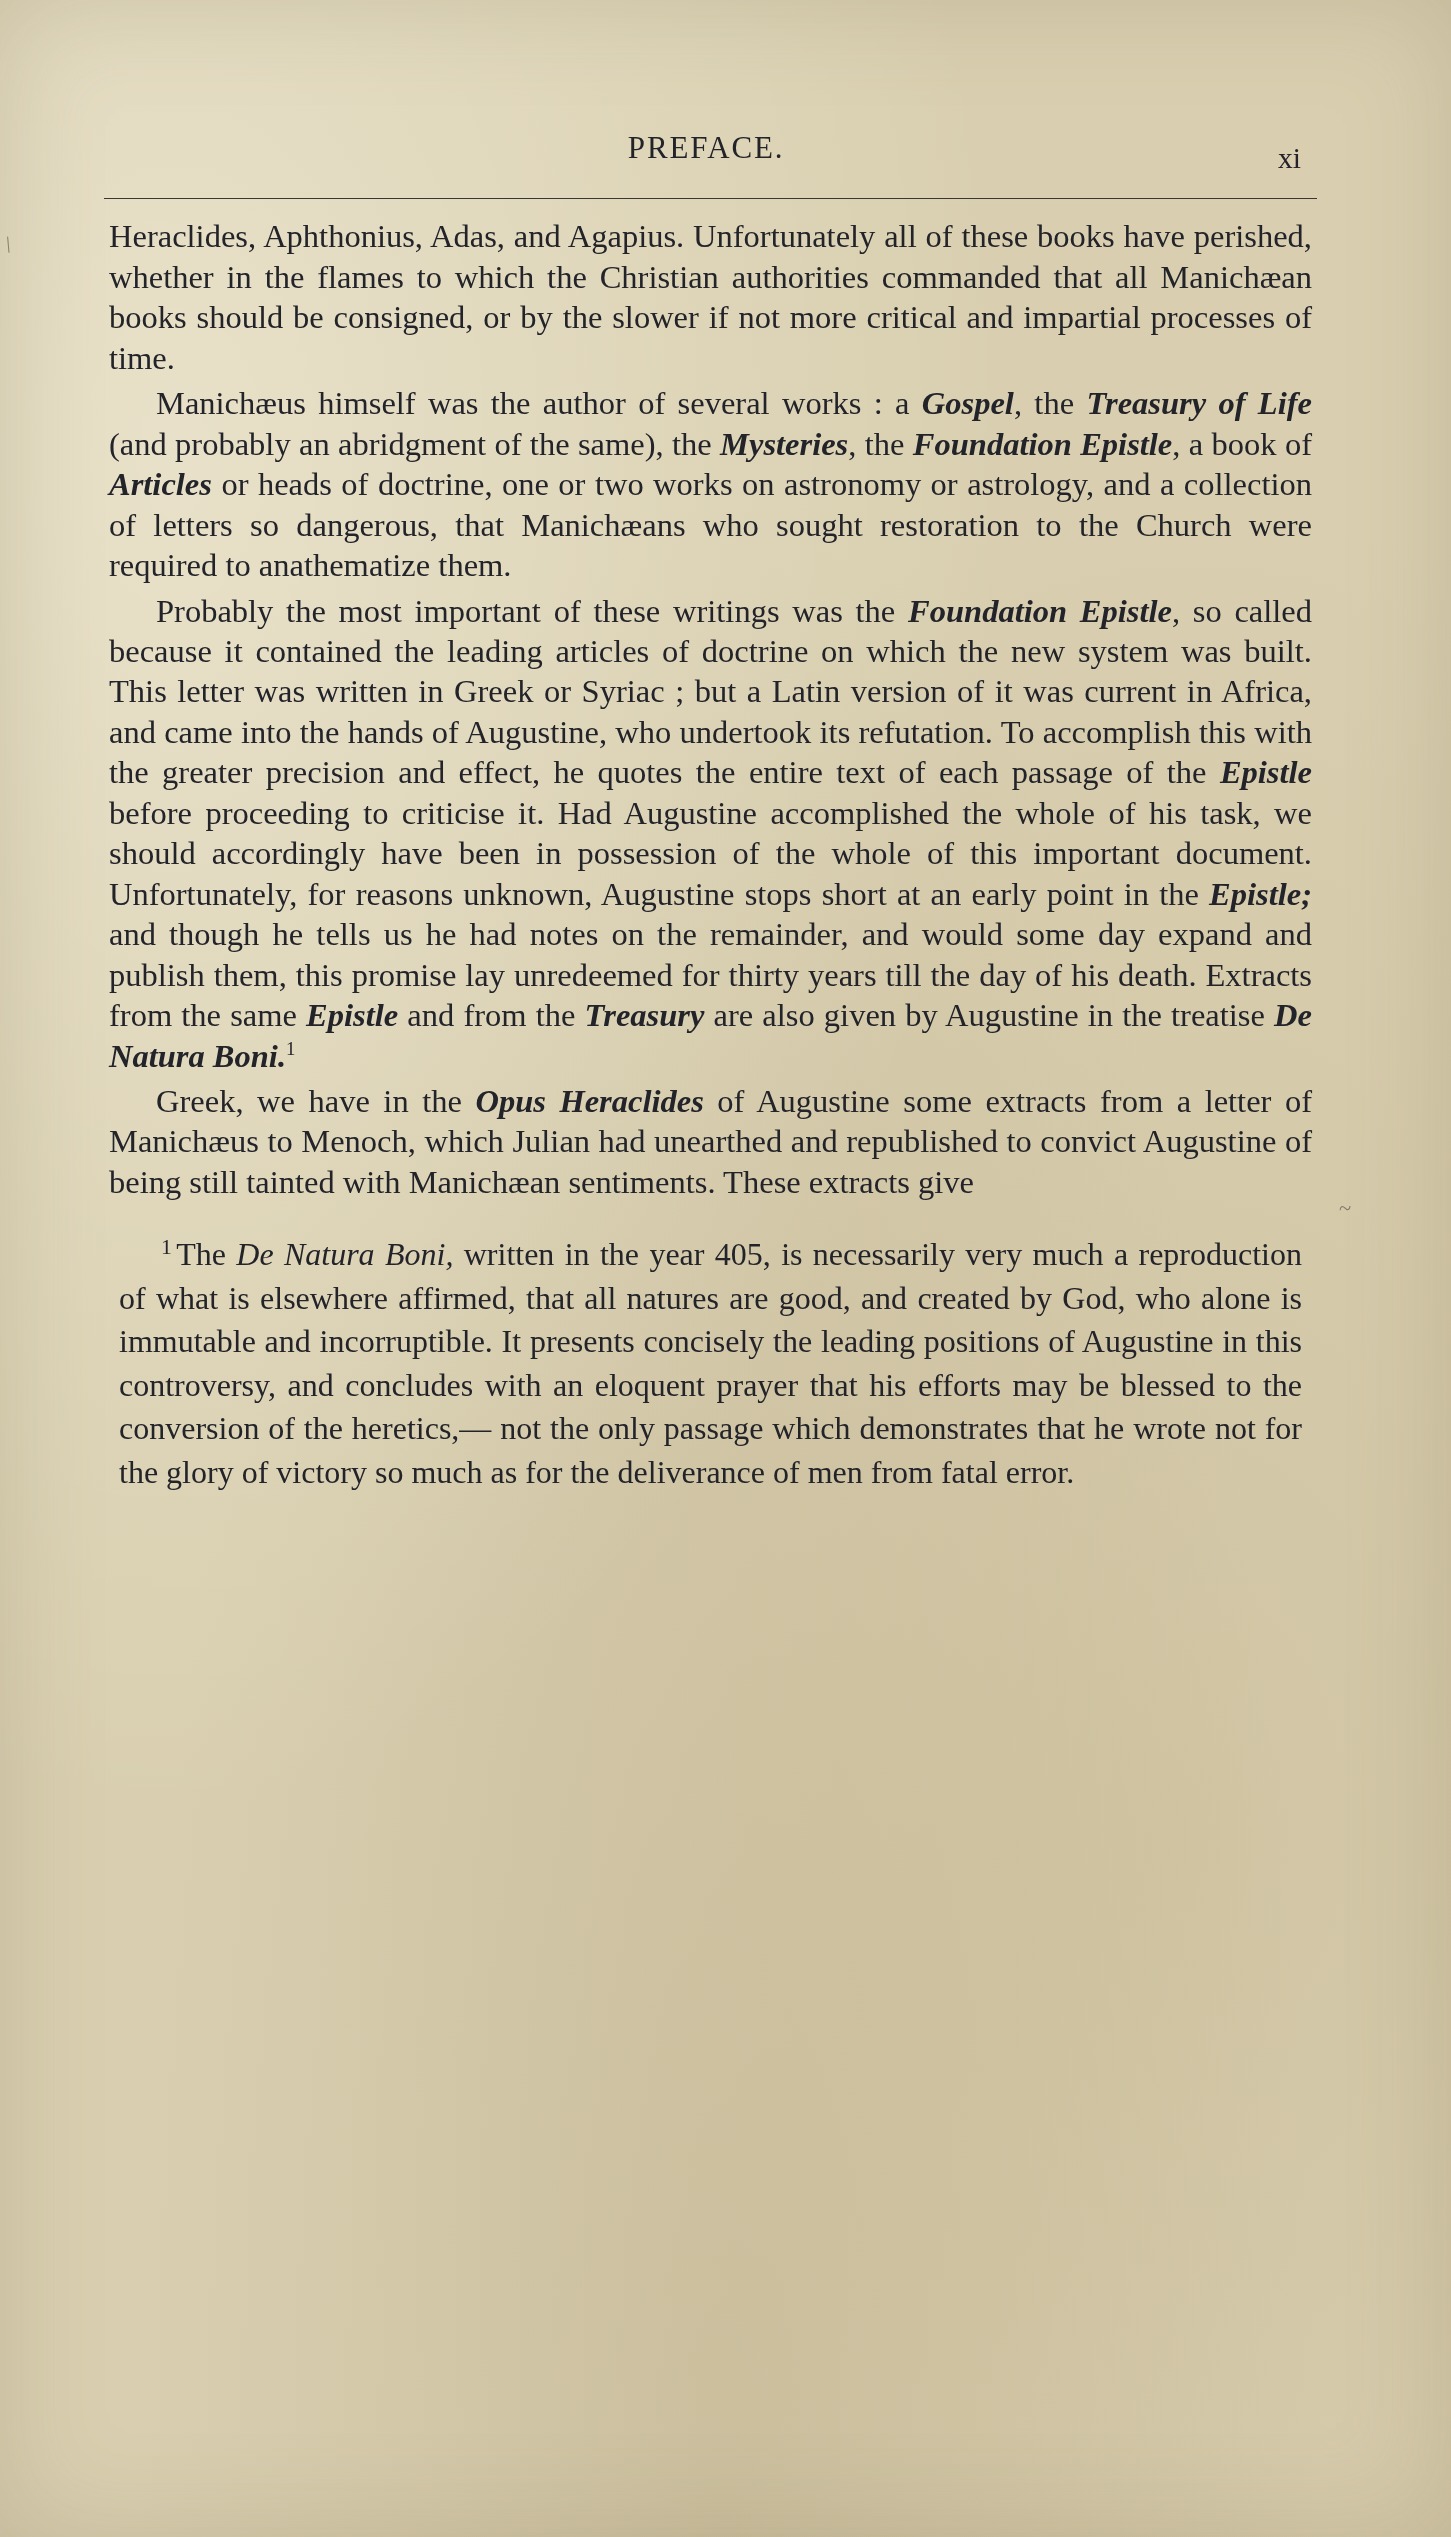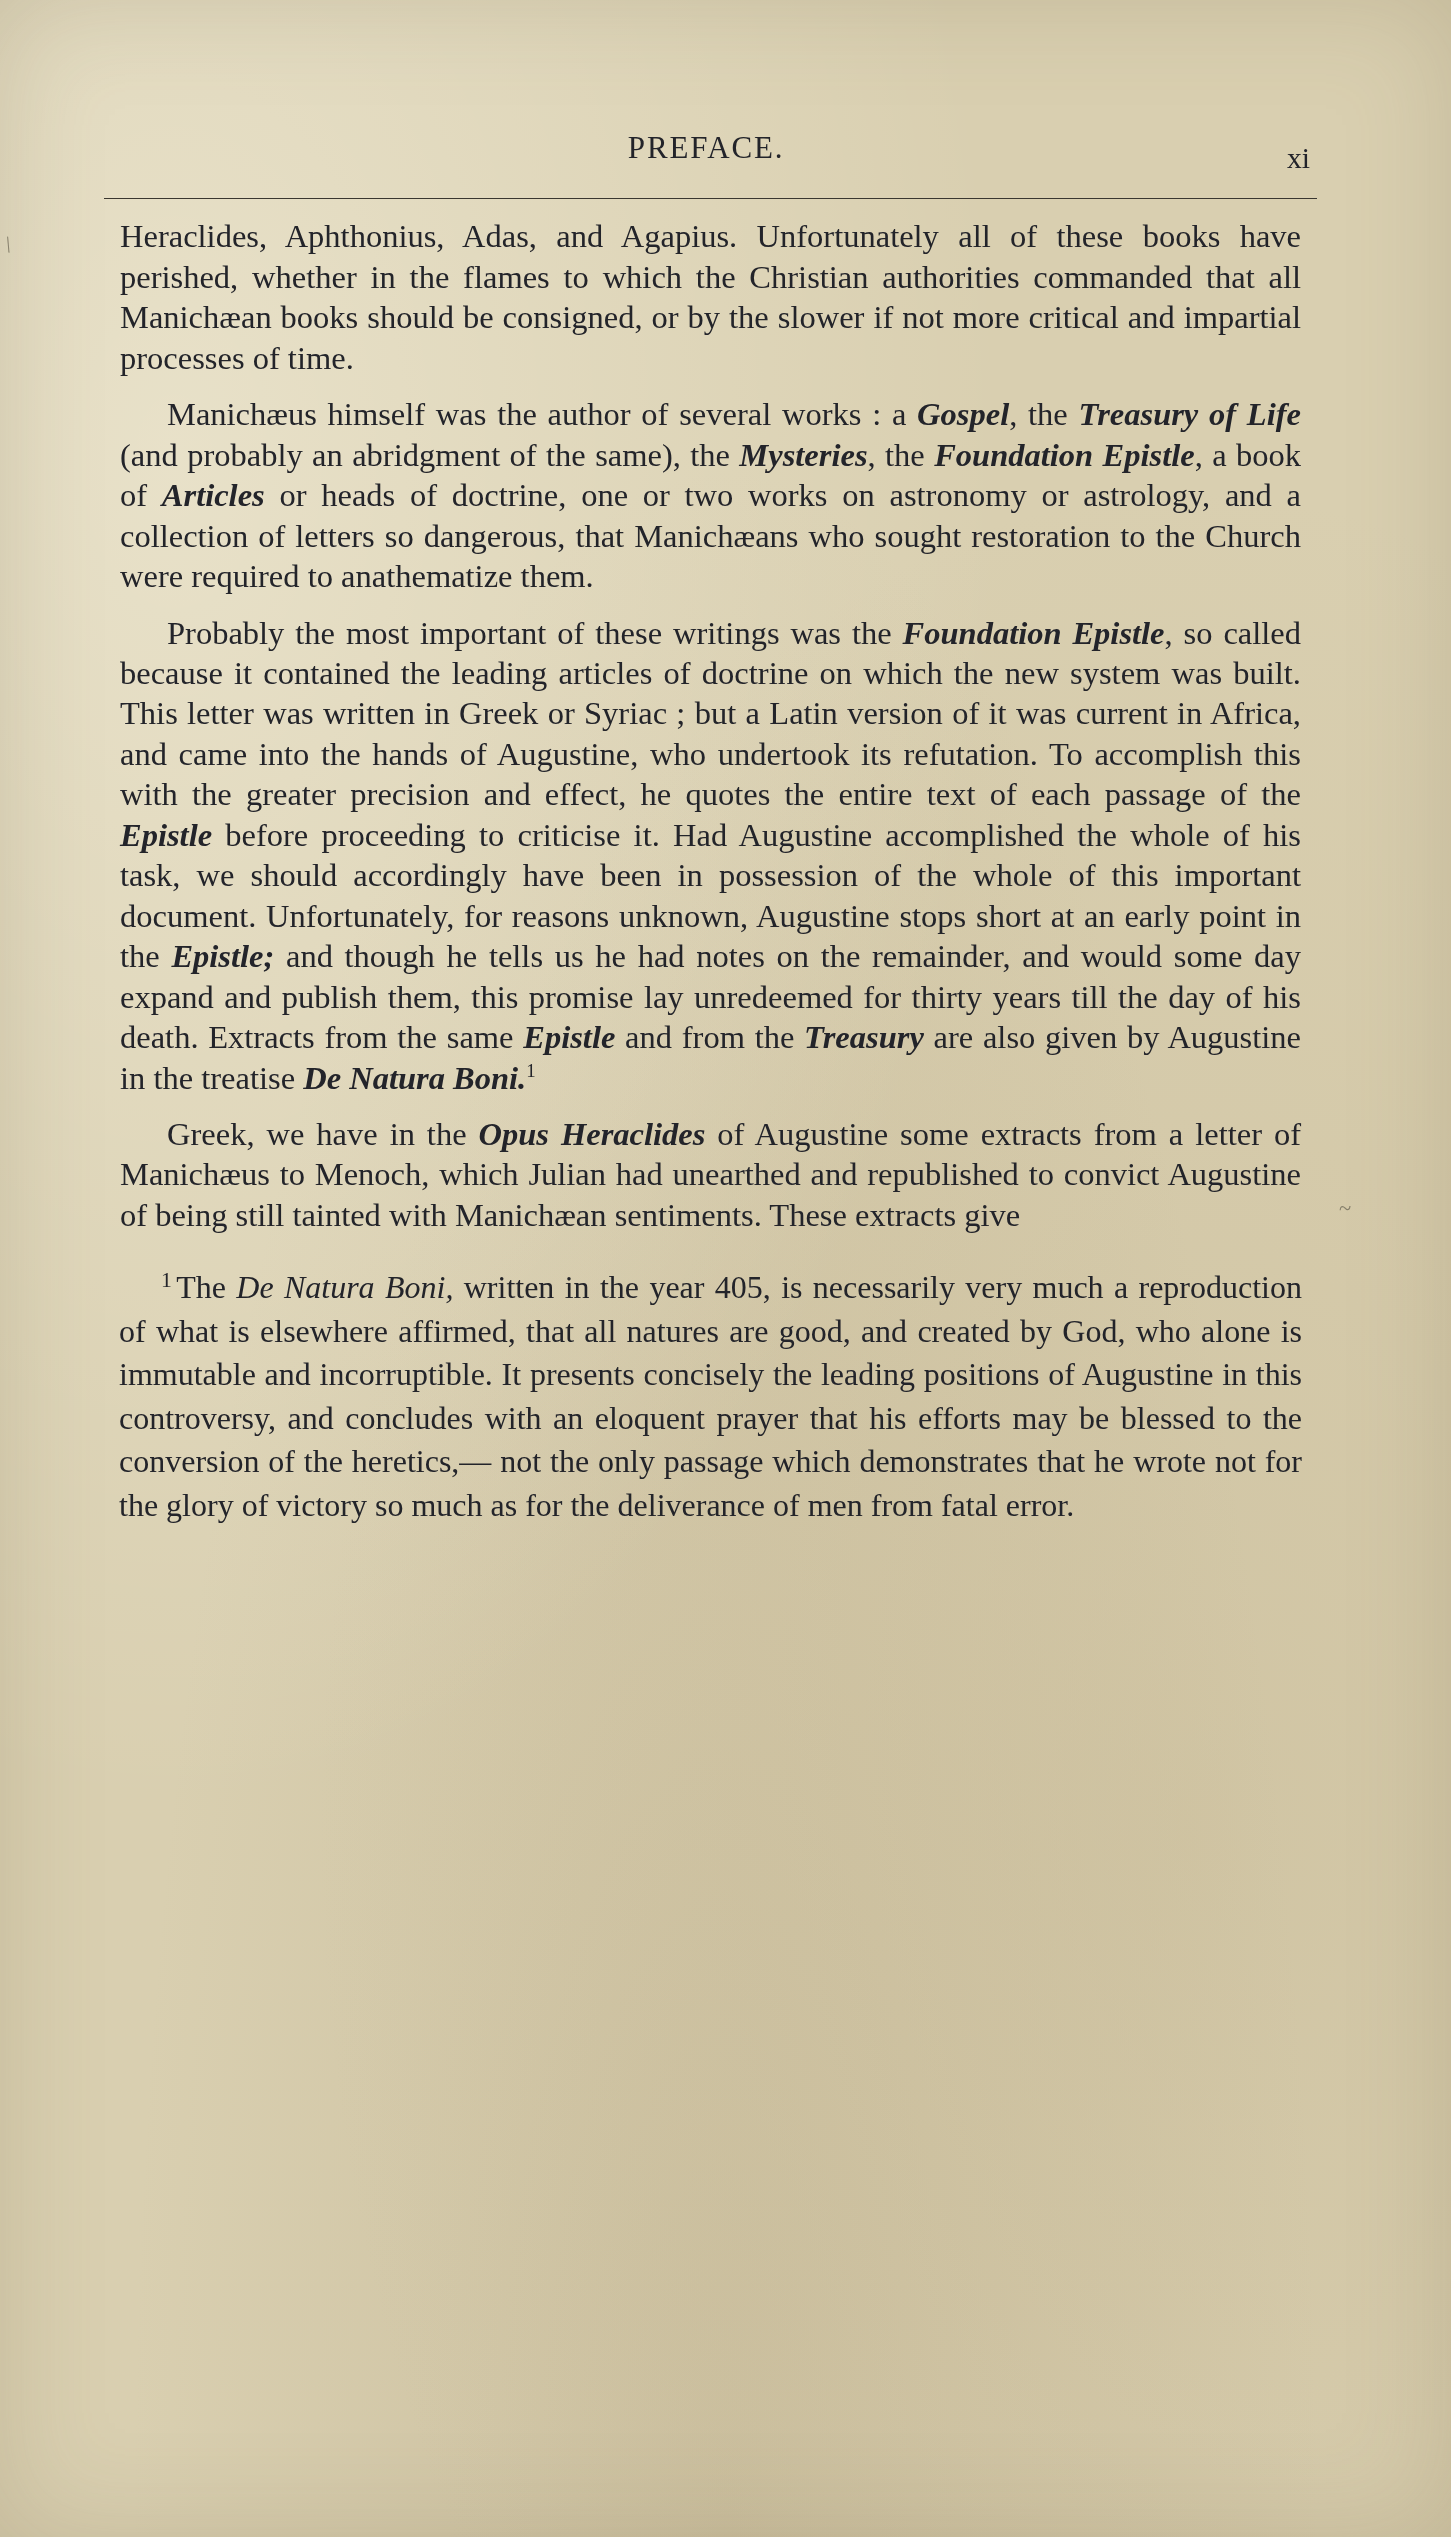--- a/index.html
+++ b/index.html
@@ -44,33 +44,33 @@
     position: relative;
     height: 45px;
   }
   .running-head .title {
     font-size: 31px;
     letter-spacing: 1.9px;
     margin-left: -8.7px;
   }
   .running-head .folio {
     position: absolute;
-    right: 7px;
+    right: 16px;
     bottom: 0;
     font-size: 29.5px;
     margin-top: 45px;
   }
   .rule {
     height: 1.7px;
     background: #3a3730;
     margin-top: 22.5px;
     margin-bottom: 17.3px;
   }
   .body-text p {
-    margin: 16px;
+    margin: 5px;
     font-size: 32.5px;
     line-height: 1.245;
     text-align: justify;
     text-justify: inter-word;
     text-indent: 47px;
     -webkit-hyphens: none;
     hyphens: none;
   }
   .body-text p.first {
     text-indent: 0;

